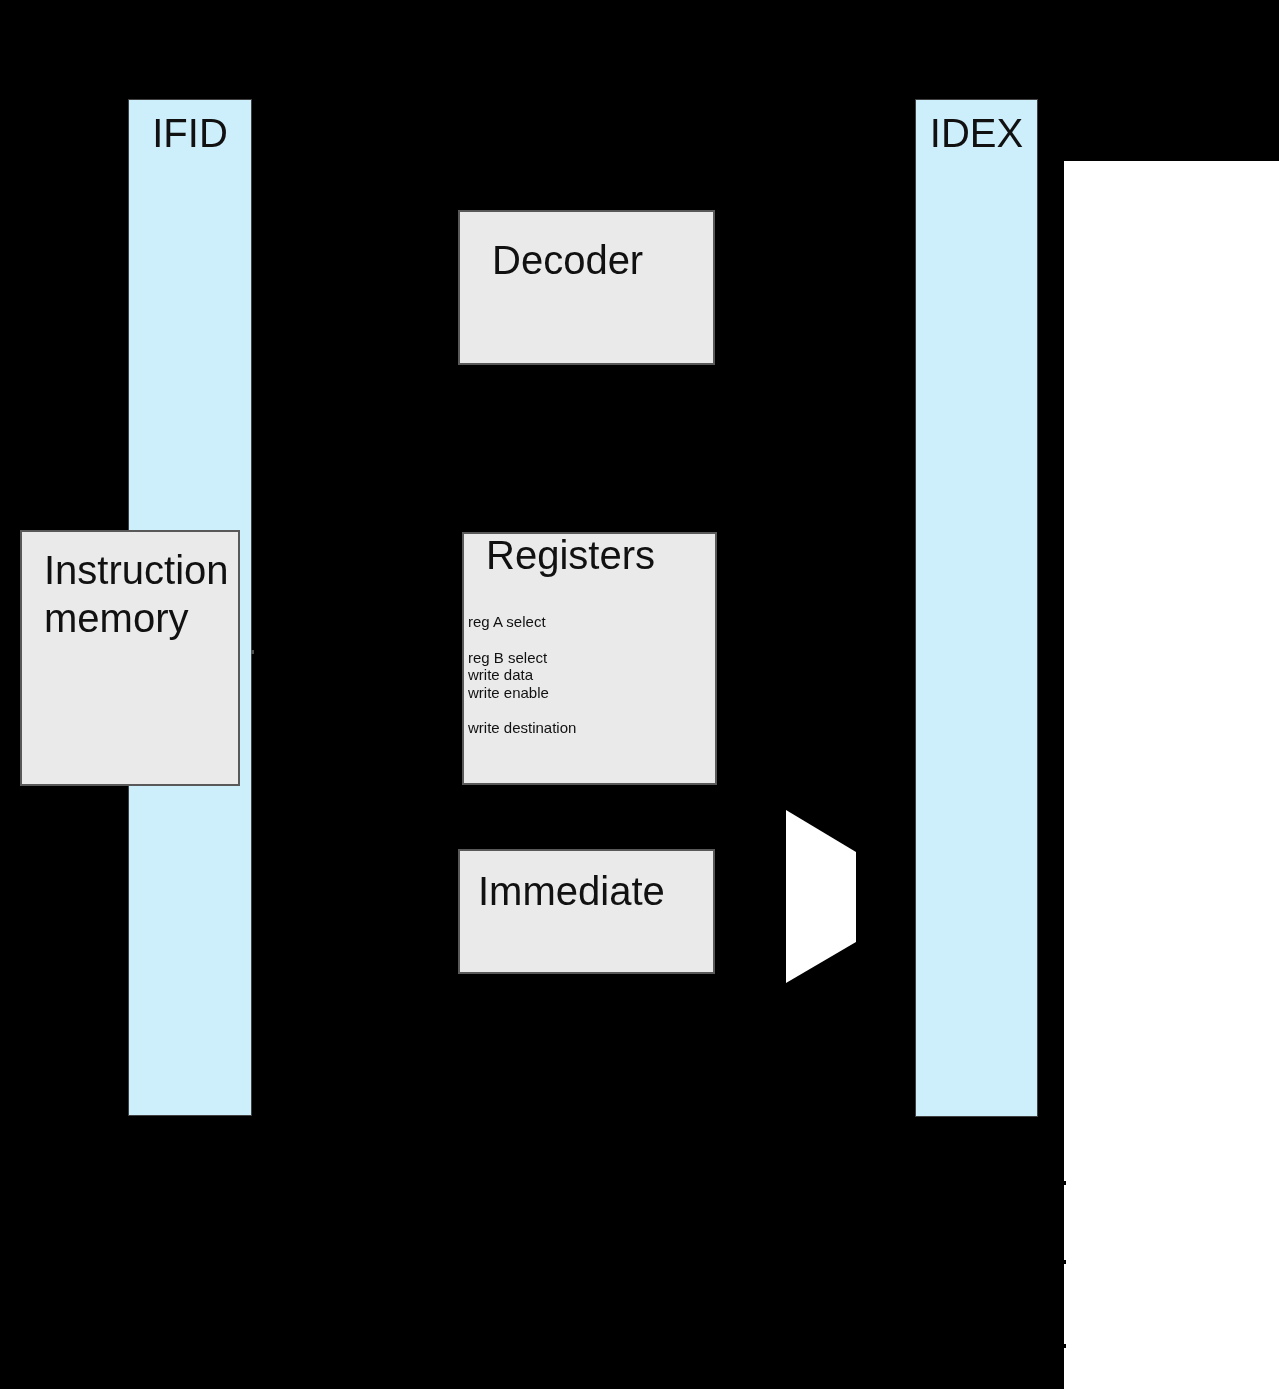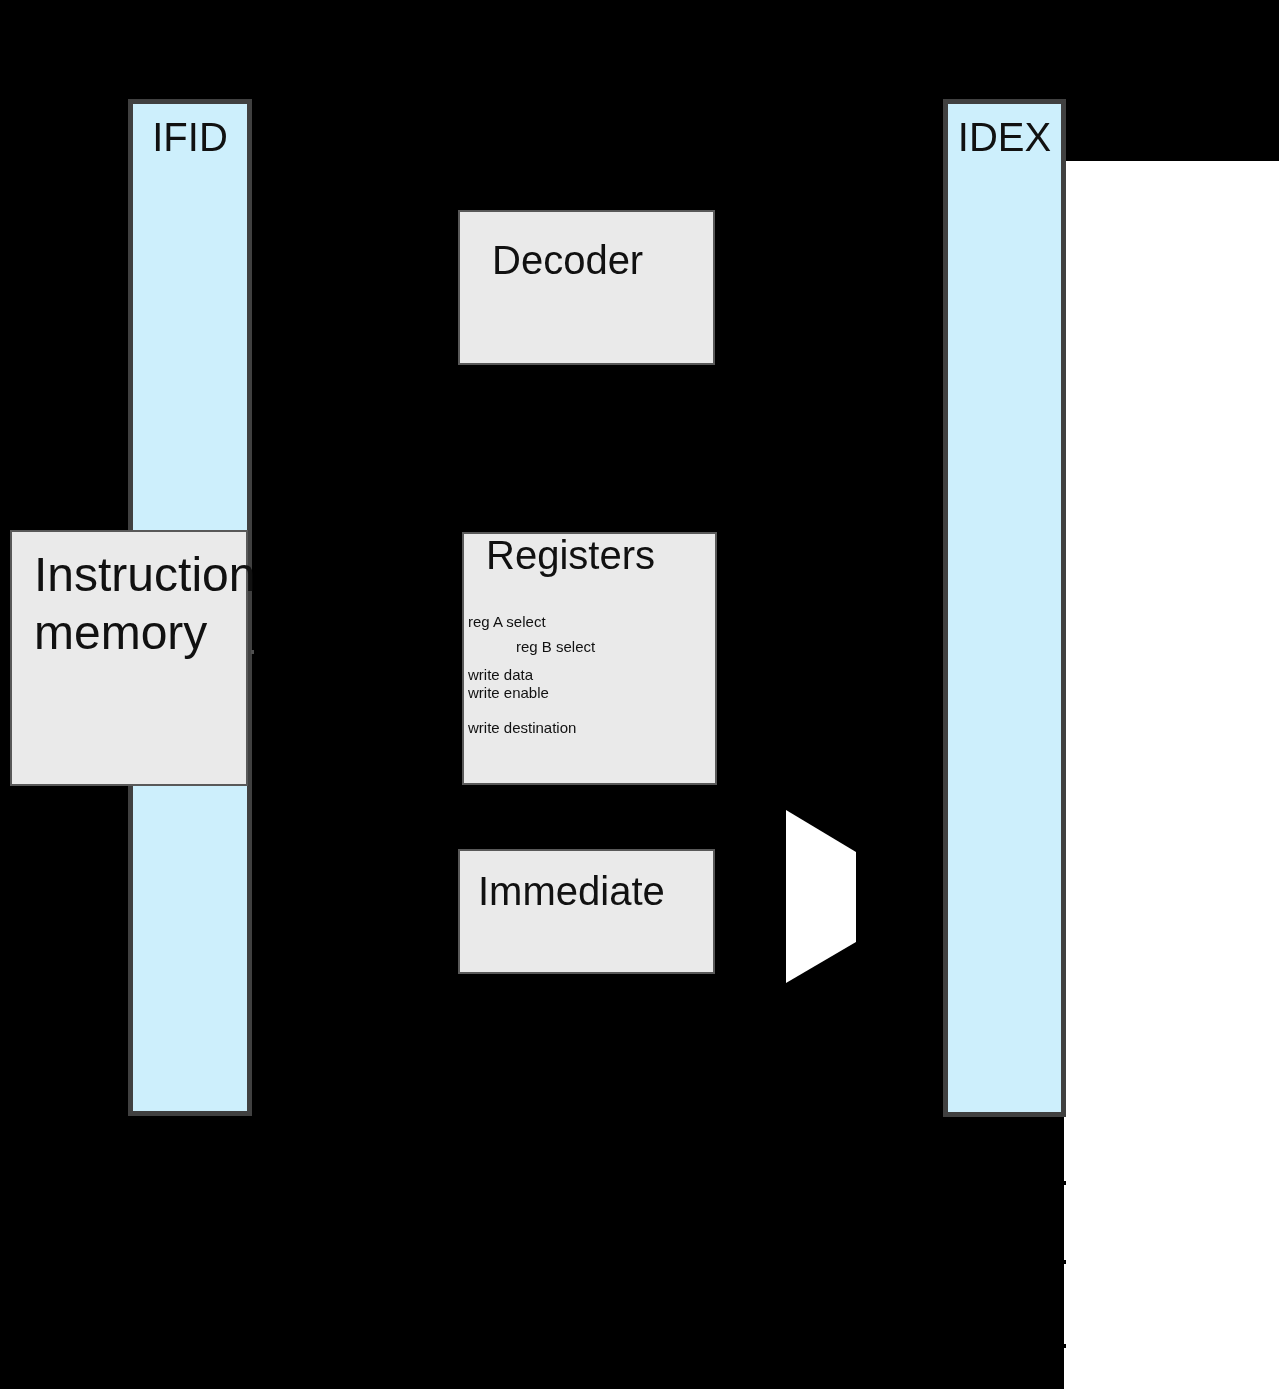--- a/index.html
+++ b/index.html
@@ -24,46 +24,46 @@
     width: 215px;
     height: 1228px;
     background: #ffffff;
     z-index: 0;
   }
   
   .pipe-bar {
     position: absolute;
     box-sizing: border-box;
     background: #cdeffc;
-    border: 5px solid #404040;
+    border: 1px solid #404040;
     z-index: 1;
     text-align: center;
   }
   .pipe-bar .bar-label {
     display: block;
     padding-top: 13px;
     font-size: 40px;
     line-height: 1;
     color: #111111;
   }
   .bar-ifid { left: 128px; top: 99px;  width: 124px; height: 1017px; }
-  .bar-idex { left: 915px; top: 99px;  width: 123px; height: 1018px; margin-left: 28px; }
+  .bar-idex { left: 915px; top: 99px;  width: 123px; height: 1018px; }
 
   
   .block {
     position: absolute;
     box-sizing: border-box;
     background: #eaeaea;
     border: 2px solid #595959;
     z-index: 2;
   }
   .block-instruction-memory {
-    left: 10px; top: 530px; width: 238px; height: 256px;
+    left: 20px; top: 530px; width: 220px; height: 256px;
     padding: 14px 8px 0 22px;
-    font-size: 48px;
+    font-size: 40px;
     line-height: 1.2;
   }
   .block-decoder {
     left: 458px; top: 210px; width: 257px; height: 155px;
     padding: 28px 0 0 32px;
     font-size: 40px;
     line-height: 1;
   }
   .block-registers {
     left: 462px; top: 532px; width: 255px; height: 253px;
@@ -76,21 +76,21 @@
     text-align: right;
   }
   .reg-port {
     position: absolute;
     left: 4px;
     font-size: 15px;
     line-height: 1;
     white-space: nowrap;
   }
   .port-rega  { top: 80px;  }
-  .port-regb  { top: 105px; margin-left: 48px; }
+  .port-regb  { top: 116px; }
   .port-wdata { top: 133px; }
   .port-wen   { top: 151px; }
   .port-wdest { top: 186px; }
   .block-immediate {
     left: 458px; top: 849px; width: 257px; height: 125px;
     padding: 20px 0 0 18px;
     font-size: 40px;
     line-height: 1;
   }
 

